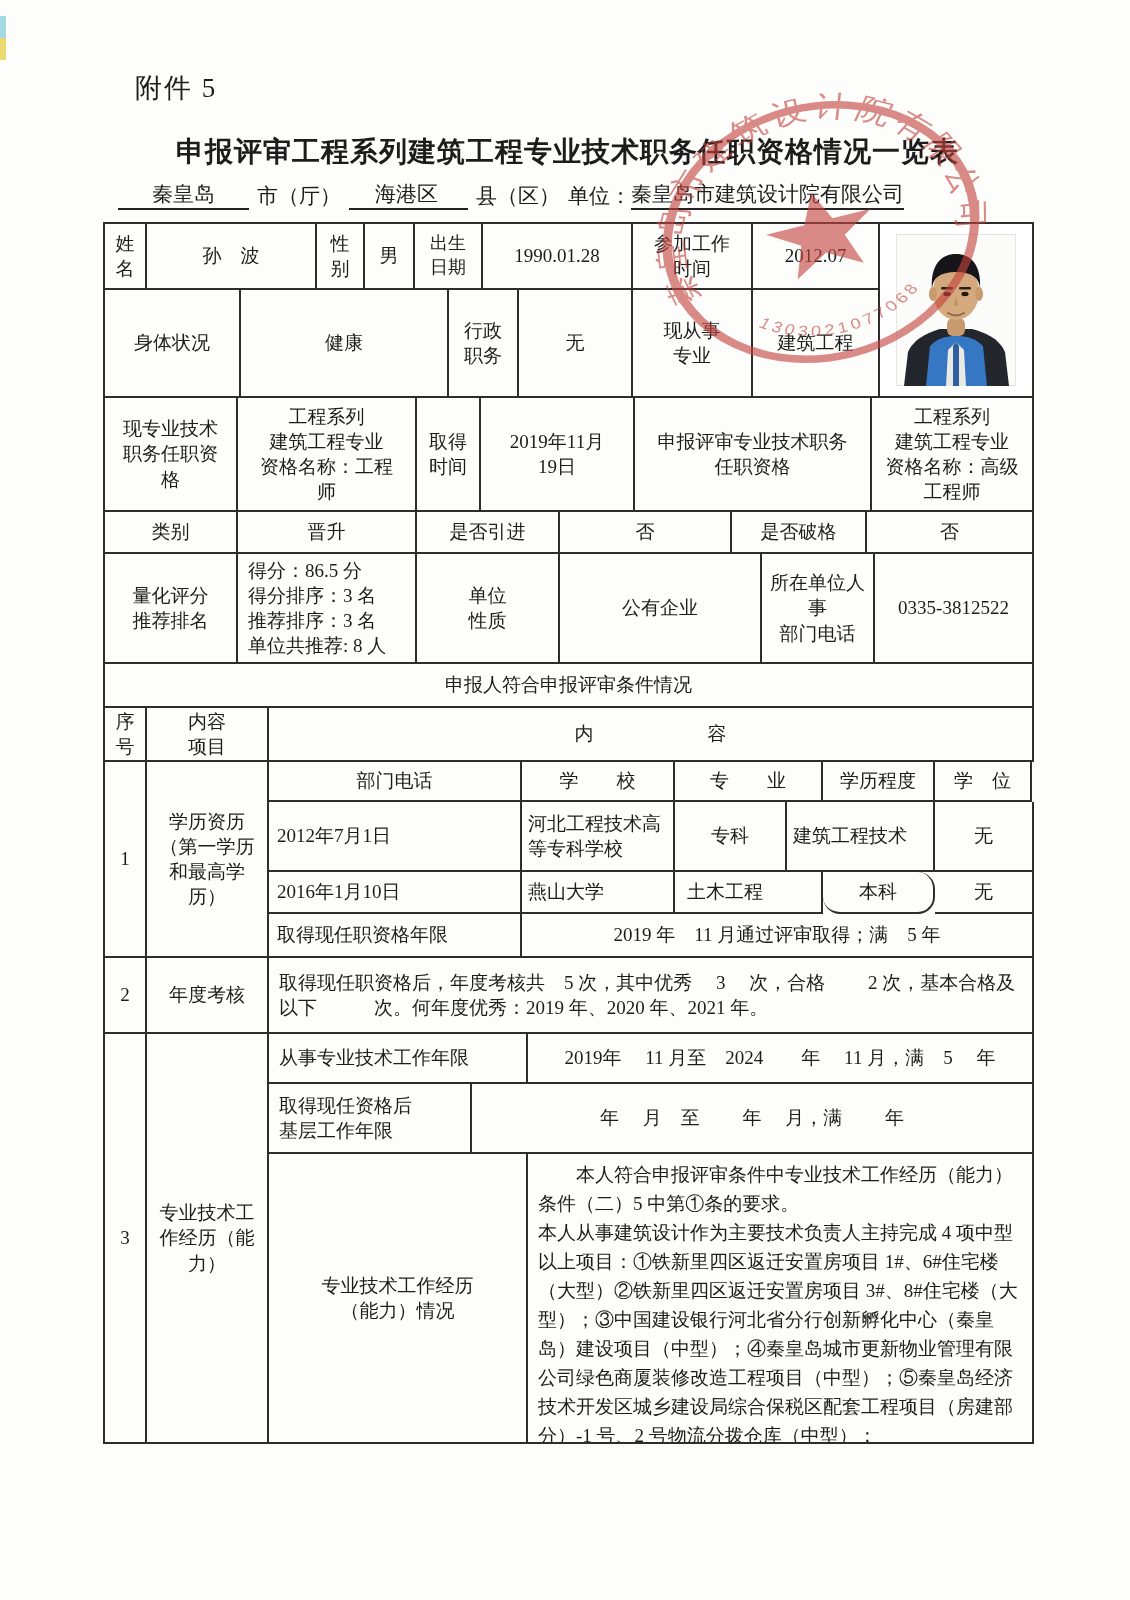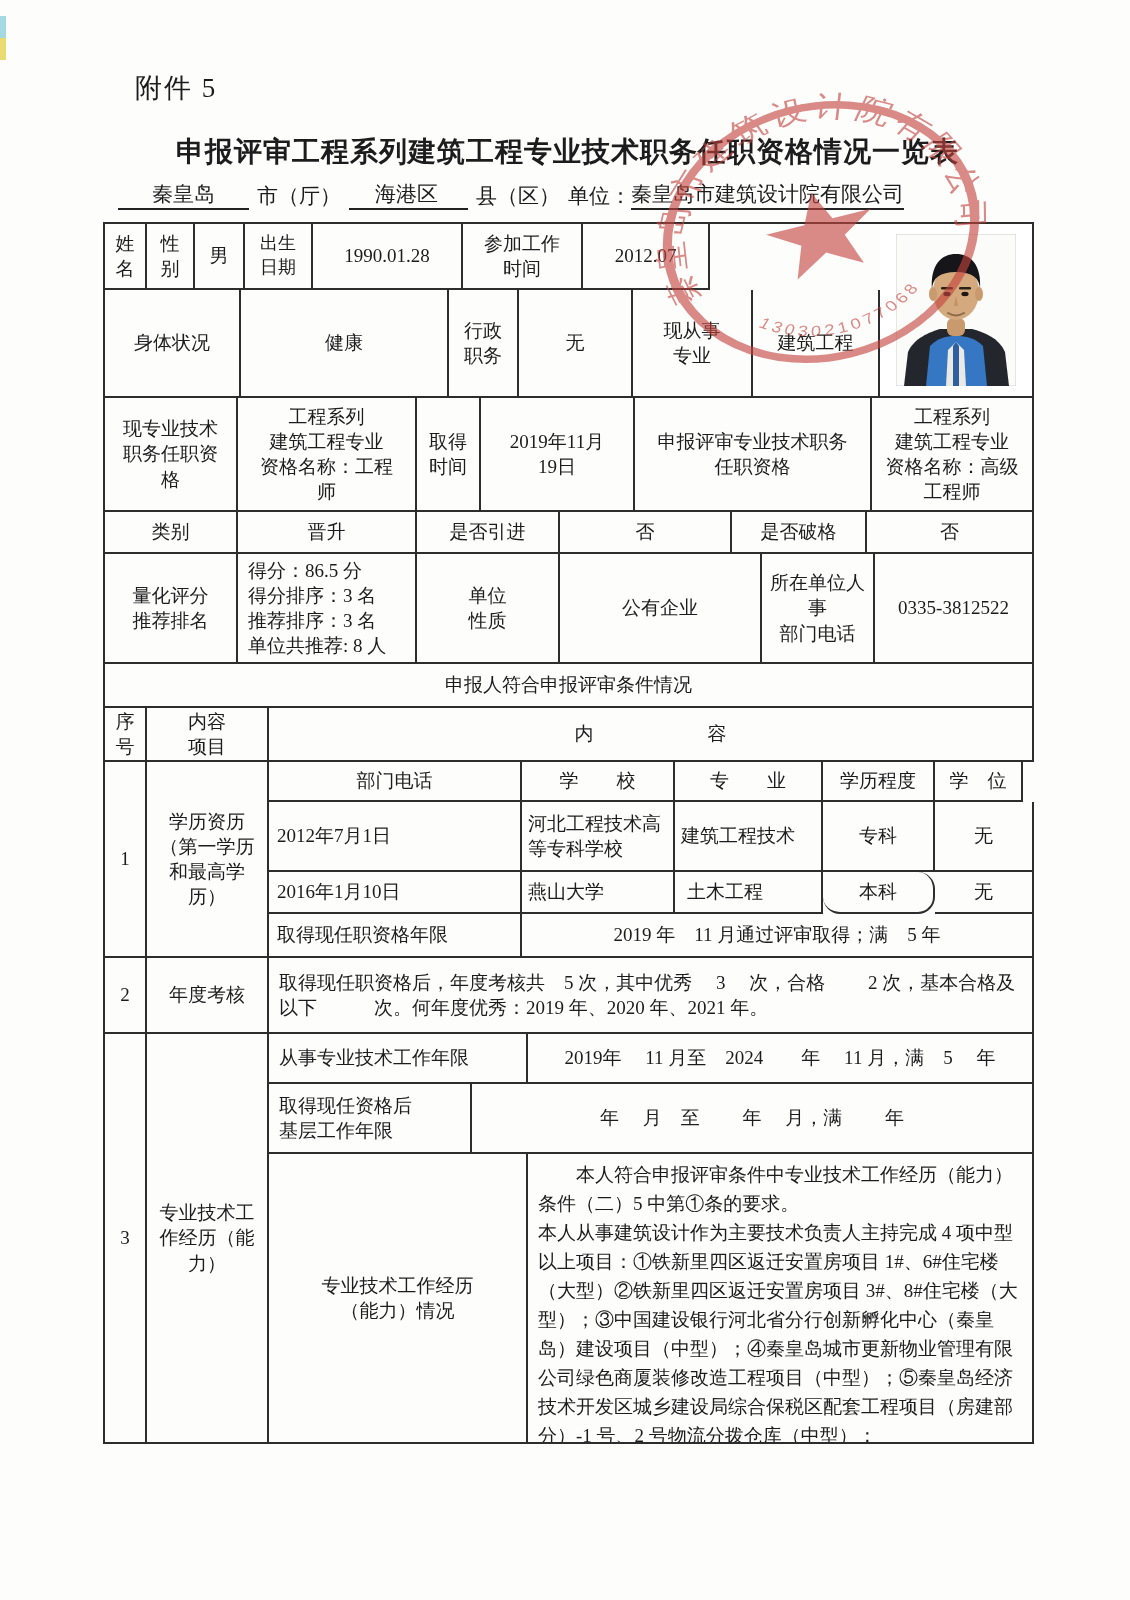--- a/index.html
+++ b/index.html
@@ -70,20 +70,21 @@
     <span class="seg ul pad-city">秦皇岛</span><span class="seg gap">市（厅）</span><span class="seg ul pad-dist">海港区</span><span class="seg gap">县（区）</span><span class="seg">单位：</span><span class="seg ul">秦皇岛市建筑设计院有限公司</span>
   </div>
 
   <div class="tbl">
 
     <div class="topblock">
       <div class="col" style="width:775px;">
         <div class="tr" style="height:66px;">
           <div class="td pre" style="width:42px;">姓
 名</div>
+          <div class="td" style="width:170px;">孙　波</div>
           <div class="td pre" style="width:48px;">性
 别</div>
           <div class="td" style="width:50px;">男</div>
           <div class="td pre" style="width:68px; font-size:18px;">出生
 日期</div>
           <div class="td" style="width:150px;">1990.01.28</div>
           <div class="td pre" style="width:120px;">参加工作
 时间</div>
           <div class="td" style="width:127px;">2012.07</div>
         </div>
@@ -189,27 +190,27 @@
       <div class="td pre" style="width:122px;">学历资历
 （第一学历
 和最高学
 历）</div>
       <div class="col" style="width:765px;">
         <div class="tr" style="height:40px;">
           <div class="td" style="width:253px;">部门电话</div>
           <div class="td" style="width:153px;">学　　校</div>
           <div class="td" style="width:148px;">专　　业</div>
           <div class="td" style="width:112px;">学历程度</div>
-          <div class="td" style="width:88px;">学　位</div>
+          <div class="td" style="width:97px;">学　位</div>
         </div>
         <div class="tr" style="height:70px;">
           <div class="td left" style="width:253px; padding-left:8px;">2012年7月1日</div>
           <div class="td left" style="width:153px; padding-left:6px;">河北工程技术高等专科学校</div>
+          <div class="td" style="width:112px;">专科</div>
           <div class="td left" style="width:148px; padding-left:6px;">建筑工程技术</div>
-          <div class="td" style="width:112px;">专科</div>
           <div class="td" style="width:99px;">无</div>
         </div>
         <div class="tr" style="height:42px;">
           <div class="td left" style="width:253px; padding-left:8px;">2016年1月10日</div>
           <div class="td left" style="width:153px; padding-left:6px;">燕山大学</div>
           <div class="td left" style="width:148px; padding-left:12px;">土木工程</div>
           <div class="td" style="width:112px;border-radius:17px;">本科</div>
           <div class="td" style="width:99px;">无</div>
         </div>
         <div class="tr" style="height:44px;">

